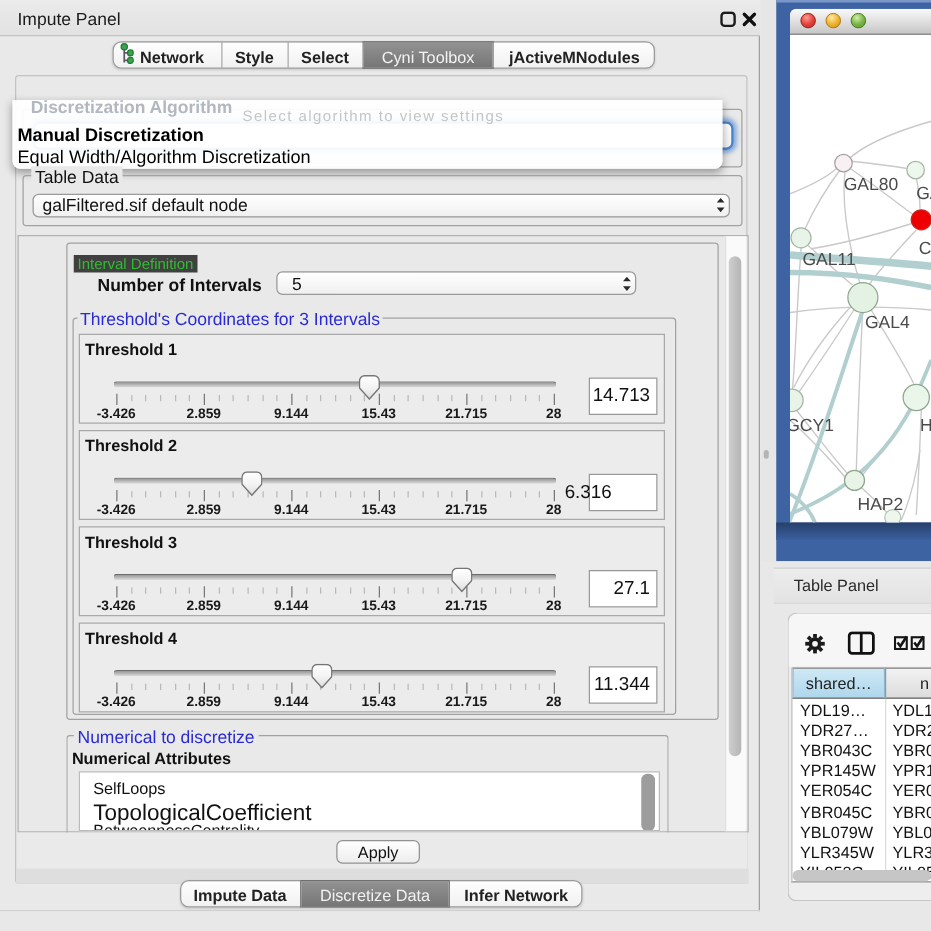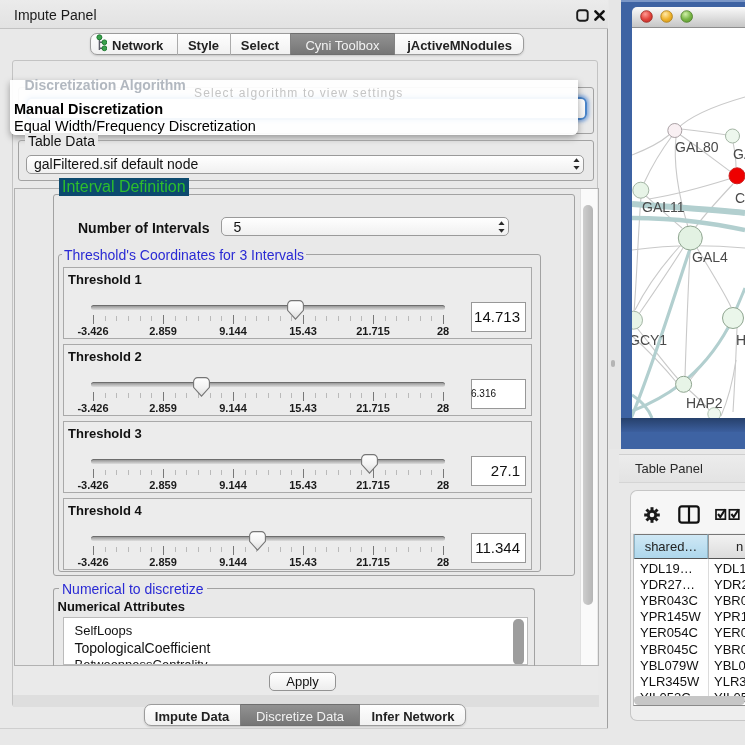--- a/index.html
+++ b/index.html
@@ -41,37 +41,37 @@
 <div class="abs" style="left:11.5px;top:60px;width:586px;height:647px;border:1px solid #c3c3c3;background:#e9e9e9;border-radius:3px"></div>
 
 <div class="abs" style="left:17.5px;top:86.5px;width:576px;height:47.5px;border:1px solid #a2a2a2;border-radius:3px"></div>
 
 <div class="abs" style="left:26px;top:97px;width:561px;height:22.5px;border-radius:6px;background:linear-gradient(#ffffff,#f3f3f3);border:2px solid #4a84c8;box-shadow:0 0 3.5px 2px rgba(85,140,215,0.65)"></div>
 
 <div class="abs" style="left:10px;top:80px;width:568px;height:55px;background:rgba(255,255,255,0.94);border-radius:0 0 6px 6px;box-shadow:0 3px 7px rgba(0,0,0,0.35)"></div>
 <div class="abs" style="left:24.5px;top:76.5px;font-size:14px;font-weight:bold;color:#b2b8c0">Discretization Algorithm</div>
 <div class="abs" style="left:194px;top:85.5px;font-size:12px;letter-spacing:1.15px;color:#c5c5c5">Select algorithm to view settings</div>
 <div class="abs" style="left:14px;top:100.5px;font-size:14.5px;font-weight:bold;color:#000">Manual Discretization</div>
-<div class="abs" style="left:14px;top:117.5px;font-size:14.5px;color:#000">Equal Width/Frequency Discretization</div>
+<div class="abs" style="left:14px;top:117.5px;font-size:14.5px;color:#000">Equal Width/Algorithm Discretization</div>
 
 <div class="abs" style="left:17.5px;top:139.5px;width:576px;height:41.5px;border:1px solid #a2a2a2;border-radius:3px"></div>
 <div class="abs" style="left:25px;top:132.5px;background:#e9e9e9;padding:0 3px;font-size:14px;color:#111">Table Data</div>
 <div class="abs" style="left:26px;top:154.5px;width:558px;height:19px;border-radius:5px;background:linear-gradient(#ffffff,#f0f0f0);border:1px solid #9a9a9a"></div>
 <div class="abs" style="left:34px;top:156px;font-size:14px;color:#111">galFiltered.sif default node</div>
 <svg class="abs" style="left:572.5px;top:158px" width="7" height="12" viewBox="0 0 7 12">
     <path d="M3.5,0.3 L6.6,4 L0.4,4 Z M3.5,11.7 L0.4,8 L6.6,8 Z" fill="#2a2a2a"></path>
   </svg>
 
 <div class="abs" style="left:13.5px;top:188px;width:585px;height:478px;border:1px solid #b2b2b2;background:#e9e9e9"></div>
 
 <div class="abs" style="left:580px;top:189px;width:17px;height:476px;background:#fafafa;border-left:1px solid #e0e0e0"></div>
 <div class="abs" style="left:582.5px;top:205px;width:10.5px;height:400px;border-radius:6px;background:linear-gradient(90deg,#cecece,#b5b5b5)"></div>
 
 <div class="abs" style="left:52.5px;top:193.5px;width:522px;height:382px;border:1px solid #a2a2a2;border-radius:3px"></div>
-<div class="abs" style="left:59px;top:178px;background:#0c4a6e;padding:0 3px;font-size:16px;color:#2dbe2d">Interval Definition</div>
+<div class="abs" style="left:59px;top:204px;background:#404040;padding:0 3px;font-size:12px;color:#2dbe2d">Interval Definition</div>
 <div class="abs" style="left:78px;top:219.5px;font-size:14px;font-weight:bold;color:#111">Number of Intervals</div>
 <div class="abs" style="left:220.5px;top:217px;width:288.5px;height:19px;border-radius:5px;background:linear-gradient(#ffffff,#f0f0f0);border:1px solid #9a9a9a"></div>
 <div class="abs" style="left:233.5px;top:218.5px;font-size:14px;color:#111">5</div>
 <svg class="abs" style="left:497.7px;top:221px" width="7" height="12" viewBox="0 0 7 12">
     <path d="M3.5,0.3 L6.6,4 L0.4,4 Z M3.5,11.7 L0.4,8 L6.6,8 Z" fill="#2a2a2a"></path>
   </svg>
 
 <div class="abs" style="left:57.5px;top:253.5px;width:483.5px;height:318.5px;border:1px solid #a2a2a2;border-radius:3px"></div>
 <div class="abs" style="left:62px;top:246.5px;background:#e9e9e9;padding:0 2px;font-size:14px;color:#2a2ad4">Threshold's Coordinates for 3 Intervals</div>
 
@@ -172,21 +172,21 @@
     <defs>
       <linearGradient id="thg344" x1="0" y1="0" x2="0" y2="1">
         <stop offset="0" stop-color="#ffffff"></stop>
         <stop offset="0.55" stop-color="#f2f2f2"></stop>
         <stop offset="1" stop-color="#dddddd"></stop>
       </linearGradient>
     </defs>
     <path d="M4.7,0.6 h7.6 a4.1,4.1 0 0 1 4.1,4.1 v5.6 L8.5,19.2 L0.6,10.3 V4.7 A4.1,4.1 0 0 1 4.7,0.6 Z" fill="url(#thg344)" stroke="#757575" stroke-width="1.1"></path>
   </svg>
 <div style="position:absolute;left:471px;top:378.5px;width:55px;height:30.5px;background:#fff;border:1px solid #989898;box-sizing:border-box"></div>
-<div style="position:absolute;left:471px;top:378.5px;width:49px;height:30.5px;line-height:30.5px;text-align:left;font-size:10px;color:#111">6.316</div>
+<div style="position:absolute;left:446px;top:378.5px;width:49px;height:30.5px;line-height:30.5px;text-align:center;font-size:15px;color:#111">6.316</div>
 
 <div style="position:absolute;left:63px;top:421px;width:469px;height:72px;border:1px solid #a9a9a9;background:#ececec;box-sizing:border-box"></div>
 <div style="position:absolute;left:68px;top:425.5px;font-size:13px;font-weight:bold;color:#111">Threshold 3</div>
 <div style="position:absolute;left:91px;top:459px;width:354px;height:4.5px;border-radius:3px;background:linear-gradient(#989898,#dedede);border-top:1px solid #6d6d6d;box-sizing:border-box"></div>
 <div style="position:absolute;left:93.0px;top:469px;width:1px;height:9px;background:#787878"></div>
 <div style="position:absolute;left:104.7px;top:470px;width:1px;height:5px;background:#b9b9b9"></div>
 <div style="position:absolute;left:116.3px;top:470px;width:1px;height:5px;background:#b9b9b9"></div>
 <div style="position:absolute;left:128.0px;top:470px;width:1px;height:5px;background:#b9b9b9"></div>
 <div style="position:absolute;left:139.7px;top:470px;width:1px;height:5px;background:#b9b9b9"></div>
 <div style="position:absolute;left:151.3px;top:470px;width:1px;height:5px;background:#b9b9b9"></div>
@@ -285,21 +285,21 @@
     <path d="M4.7,0.6 h7.6 a4.1,4.1 0 0 1 4.1,4.1 v5.6 L8.5,19.2 L0.6,10.3 V4.7 A4.1,4.1 0 0 1 4.7,0.6 Z" fill="url(#thg498)" stroke="#757575" stroke-width="1.1"></path>
   </svg>
 <div style="position:absolute;left:471px;top:532.5px;width:55px;height:30.5px;background:#fff;border:1px solid #989898;box-sizing:border-box"></div>
 <div style="position:absolute;left:471px;top:532.5px;width:49px;height:30.5px;line-height:30.5px;text-align:right;font-size:15px;color:#111">11.344</div>
 
 <div class="abs" style="left:52.5px;top:588px;width:482.5px;height:80px;border:1px solid #a2a2a2;border-top-left-radius:3px;border-top-right-radius:3px;border-bottom:none"></div>
 <div class="abs" style="left:59px;top:581px;background:#e9e9e9;padding:0 3px;font-size:14px;color:#2a2ad4">Numerical to discretize</div>
 <div class="abs" style="left:57.5px;top:598.5px;font-size:13px;font-weight:bold;color:#111">Numerical Attributes</div>
 <div class="abs" style="left:62.5px;top:617px;width:465px;height:48px;background:#fff;border:1px solid #bbb;overflow:hidden">
 <div class="abs" style="left:11px;top:4.5px;font-size:13px;color:#111">SelfLoops</div>
-<div class="abs" style="left:11px;top:21.5px;font-size:14px;color:#111">TopologicalCoefficient</div>
+<div class="abs" style="left:11px;top:21.5px;font-size:18px;color:#111">TopologicalCoefficient</div>
 <div class="abs" style="left:11px;top:38.5px;font-size:13px;color:#111">BetweennessCentrality</div>
 <div class="abs" style="left:449px;top:1px;width:11px;height:46px;border-radius:5px;background:#9d9d9d"></div>
 </div>
 
 <div class="abs" style="left:14px;top:666px;width:584px;height:29px;background:#eaeaea"></div>
 <div class="abs" style="left:12.5px;top:695px;width:586px;height:11.5px;background:#dedede"></div>
 
 <div class="abs" style="left:269px;top:672px;width:67px;height:19px;border-radius:5px;background:linear-gradient(#ffffff,#ededed);border:1px solid #939393"></div>
 <div class="abs" style="left:269px;top:672px;width:67px;height:19px;line-height:19px;text-align:center;font-size:13px;color:#111">Apply</div>
 

